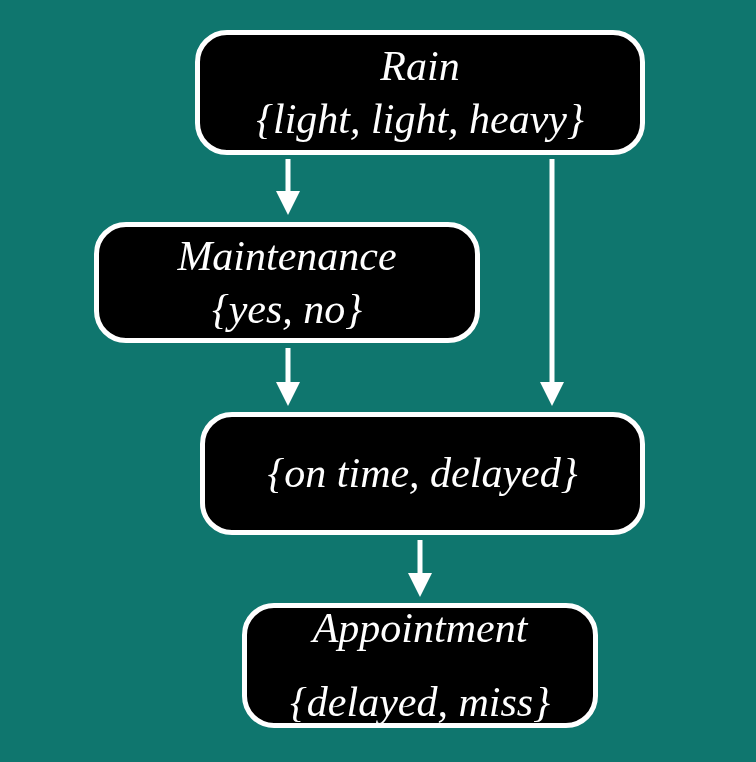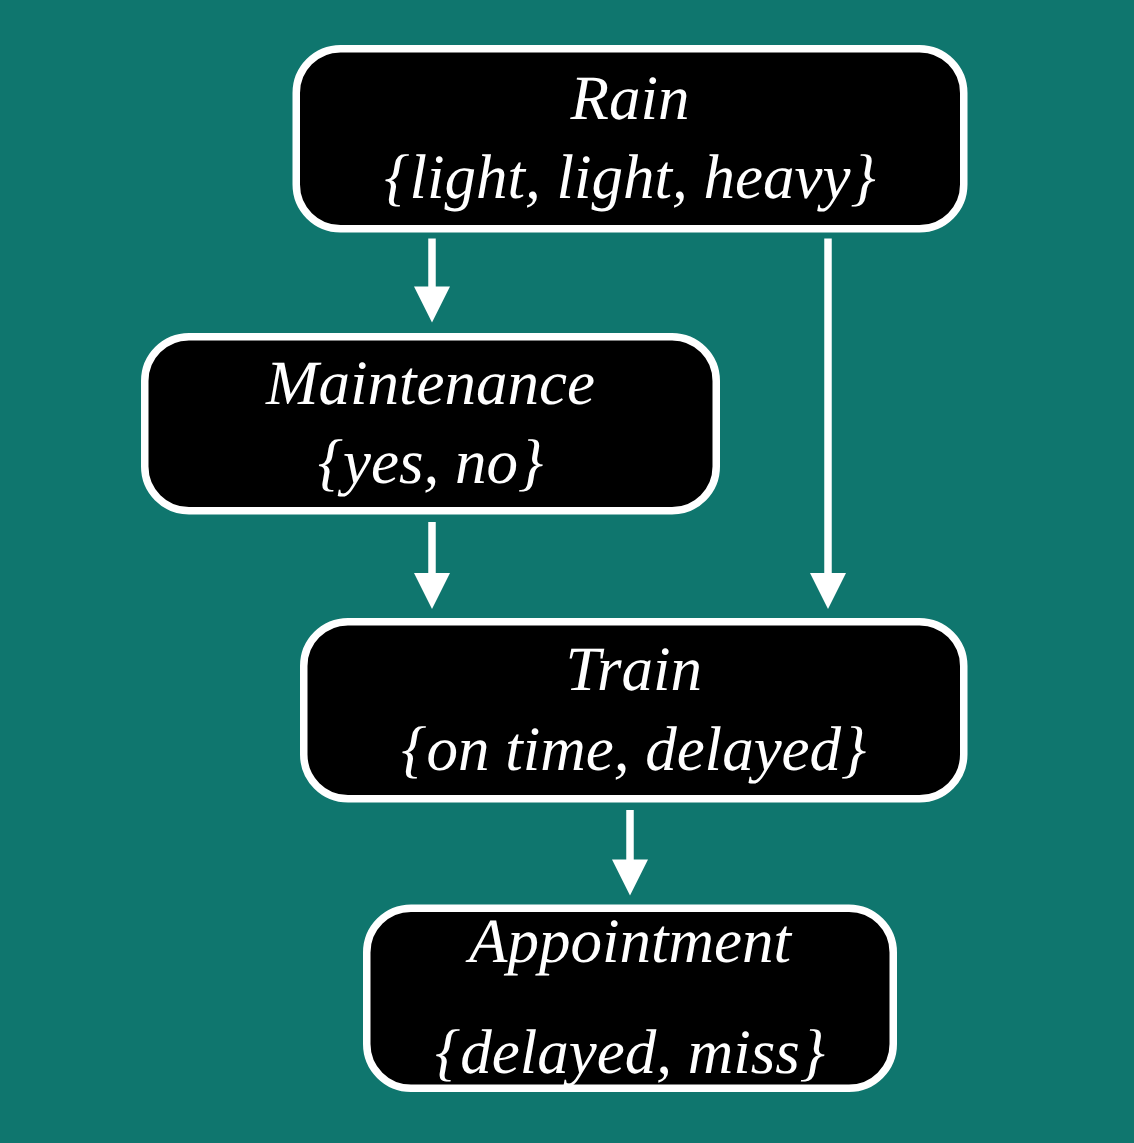--- a/index.html
+++ b/index.html
@@ -84,21 +84,20 @@
     <span>Rain</span>
     <span>{light, light, heavy}</span>
   </div>
 
   <div class="node node-maintenance">
     <span>Maintenance</span>
     <span>{yes, no}</span>
   </div>
 
   <div class="node node-train">
-    <span>Train</span>
     <span>{on time, delayed}</span>
   </div>
 
   <div class="node node-appointment">
     <span>Appointment</span>
     <span>{delayed, miss}</span>
   </div>
 
 </div>
 

